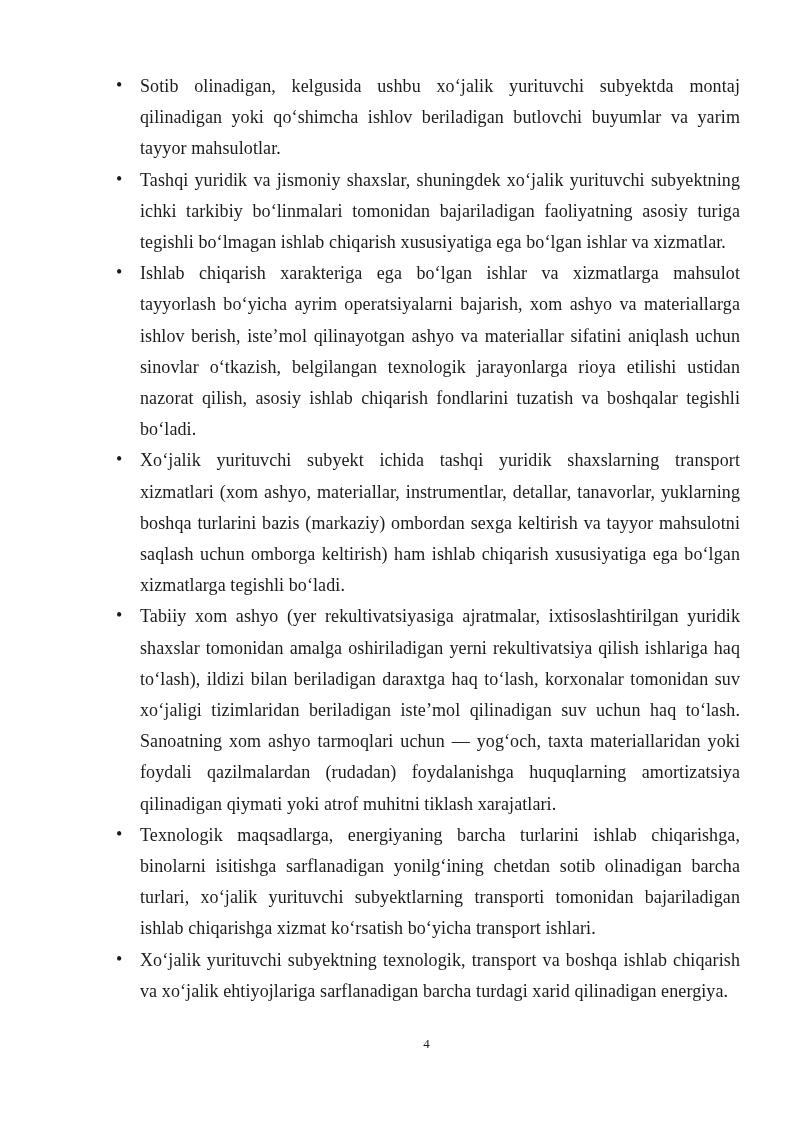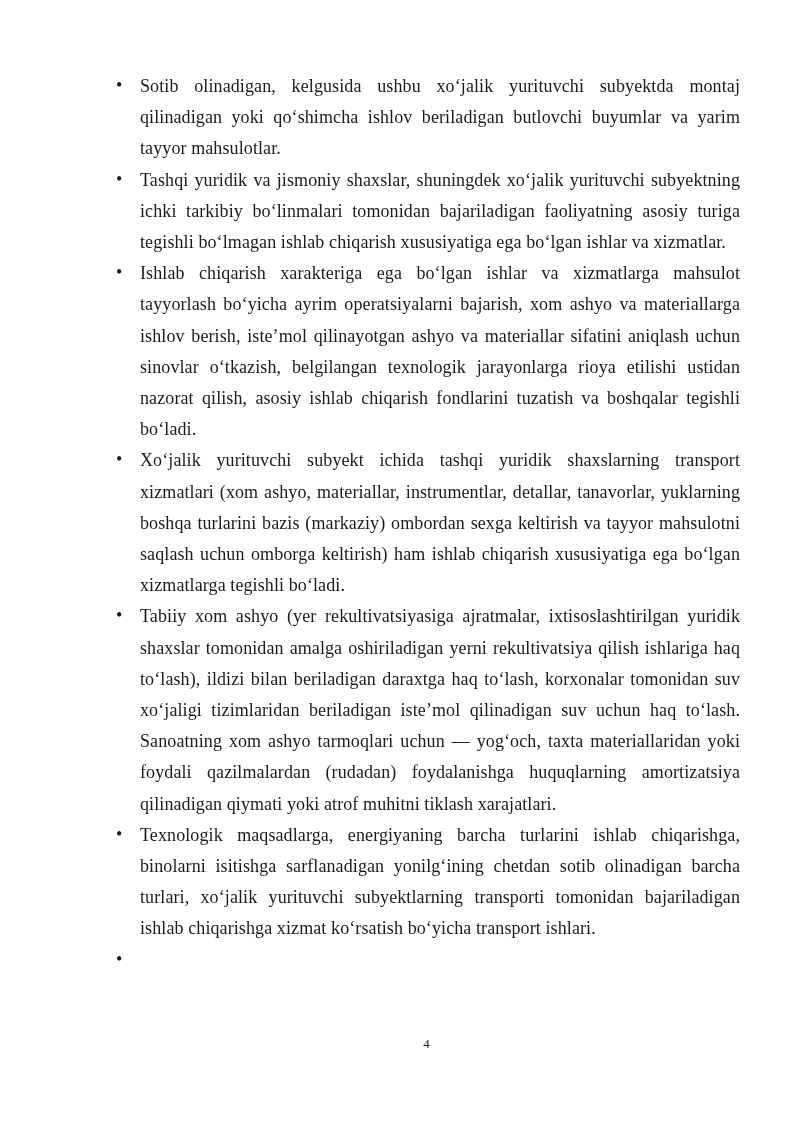--- a/index.html
+++ b/index.html
@@ -77,17 +77,18 @@
       <li>
         <span class="marker">•</span>
         <span class="btext">Tabiiy xom ashyo (yer rekultivatsiyasiga ajratmalar, ixtisoslashtirilgan yuridik shaxslar tomonidan amalga oshiriladigan yerni rekultivatsiya qilish ishlariga haq to‘lash), ildizi bilan beriladigan daraxtga haq to‘lash, korxonalar tomonidan suv xo‘jaligi tizimlaridan beriladigan iste’mol qilinadigan suv uchun haq to‘lash. Sanoatning xom ashyo tarmoqlari uchun — yog‘och, taxta materiallaridan yoki foydali qazilmalardan (rudadan) foydalanishga huquqlarning amortizatsiya qilinadigan qiymati yoki atrof muhitni tiklash xarajatlari.</span>
       </li>
       <li>
         <span class="marker">•</span>
         <span class="btext">Texnologik maqsadlarga, energiyaning barcha turlarini ishlab chiqarishga, binolarni isitishga sarflanadigan yonilg‘ining chetdan sotib olinadigan barcha turlari, xo‘jalik yurituvchi subyektlarning transporti tomonidan bajariladigan ishlab chiqarishga xizmat ko‘rsatish bo‘yicha transport ishlari.</span>
       </li>
       <li>
         <span class="marker">•</span>
+        <span class="btext">Xo‘jalik yurituvchi subyektning texnologik, transport va boshqa ishlab chiqarish va xo‘jalik ehtiyojlariga sarflanadigan barcha turdagi xarid qilinadigan energiya.</span>
       </li>
     </ul>
   </div>
   <div class="pagenum">4</div>
 </div>
 
 </body></html>

